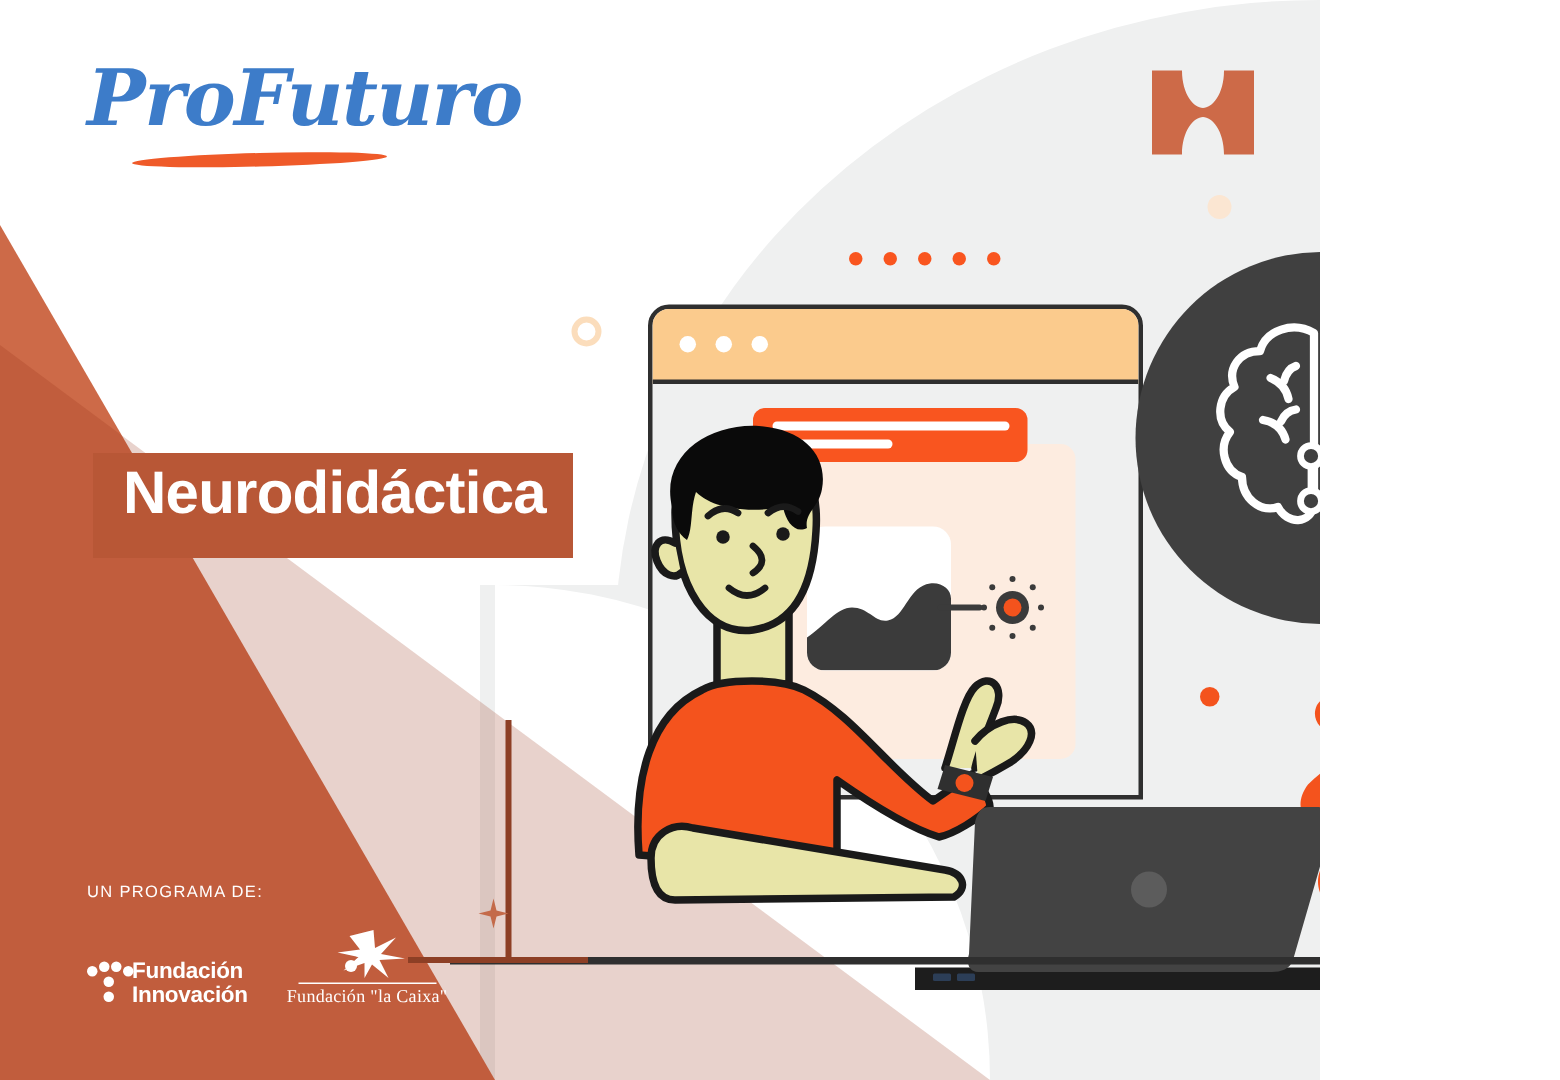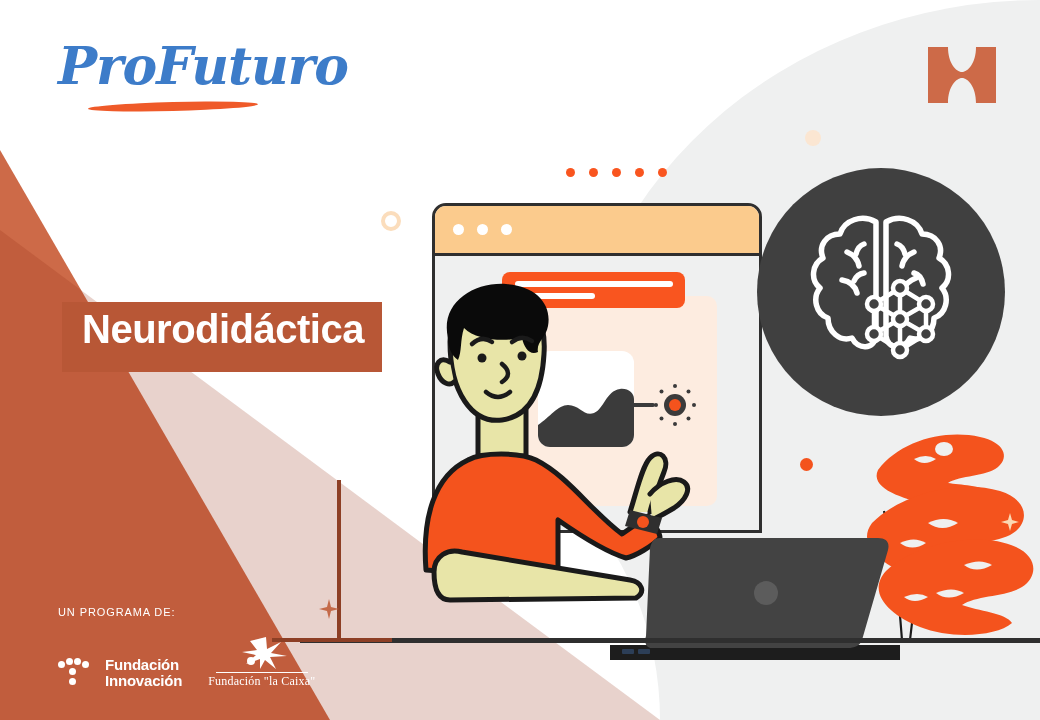--- a/index.html
+++ b/index.html
@@ -1,17 +1,17 @@
 <!DOCTYPE html>
 <html><head>
 <meta charset="utf-8">
 <style>
   html,body{margin:0;padding:0;background:#ffffff;}
   body{font-family:"Liberation Sans",sans-serif;}
-  .stage{position:relative;width:1040px;height:720px;overflow:hidden;background:#ffffff;}
+  .stage{position:relative;width:880px;height:720px;overflow:hidden;background:#ffffff;}
 
   
   .bg-grey{position:absolute;right:0;top:0;width:470px;height:720px;background:#eff0f0;
            border-top-left-radius:470px 430px;}
   .bg-grey2{position:absolute;right:0;bottom:0;width:560px;height:330px;background:#eff0f0;}
   .bg-white-wedge{position:absolute;left:330px;bottom:0;width:330px;height:330px;background:#ffffff;
            border-top-right-radius:330px 330px;}
   .tri-main{position:absolute;left:0;bottom:0;width:0;height:0;
             border-left:330px solid #cd6a48;border-top:570px solid transparent;}
   .tri-shadow{position:absolute;left:0;bottom:0;width:0;height:0;
@@ -31,24 +31,24 @@
   .logo-esc .l2{font-size:19px;color:#1c1c1c;font-weight:700;line-height:1.1;letter-spacing:-.2px;}
   .xmark{width:72px;height:60px;}
 
   
   .title-band{position:absolute;left:62px;top:302px;height:54px;background:#b85736;
      display:flex;align-items:center;padding:0 18px 16px 20px;z-index:40;}
   .title-band span{color:#ffffff;font-size:40px;font-weight:700;letter-spacing:-.5px;
      font-family:"Liberation Sans",sans-serif;white-space:nowrap;}
 
   
-  .footer{position:absolute;left:58px;bottom:31px;z-index:40;}
+  .footer{position:absolute;left:58px;bottom:48px;z-index:40;}
   .footer .lead{color:#ffffff;font-size:11px;letter-spacing:.9px;font-weight:500;margin-bottom:18px;}
   .footer .row{display:flex;align-items:flex-end;gap:26px;}
-  .ft-logo{display:flex;align-items:center;gap:19px;}
+  .ft-logo{display:flex;align-items:center;gap:2px;}
   .ft-dots{width:28px;height:30px;position:relative;}
   .ft-dots i{position:absolute;width:7px;height:7px;border-radius:50%;background:#fff;display:block;}
   .ft-text{color:#fff;font-size:15px;font-weight:700;line-height:1.08;letter-spacing:-.2px;}
   .caixa{display:flex;flex-direction:column;align-items:center;}
   .caixa .star{width:52px;height:34px;}
   .caixa .rule{width:92px;height:1px;background:#fff;margin:2px 0 1px;}
   .caixa .cap{font-family:"Liberation Serif",serif;color:#fff;font-size:12px;letter-spacing:.2px;}
 
   
   .illus{position:absolute;left:0;top:0;width:1040px;height:720px;}

